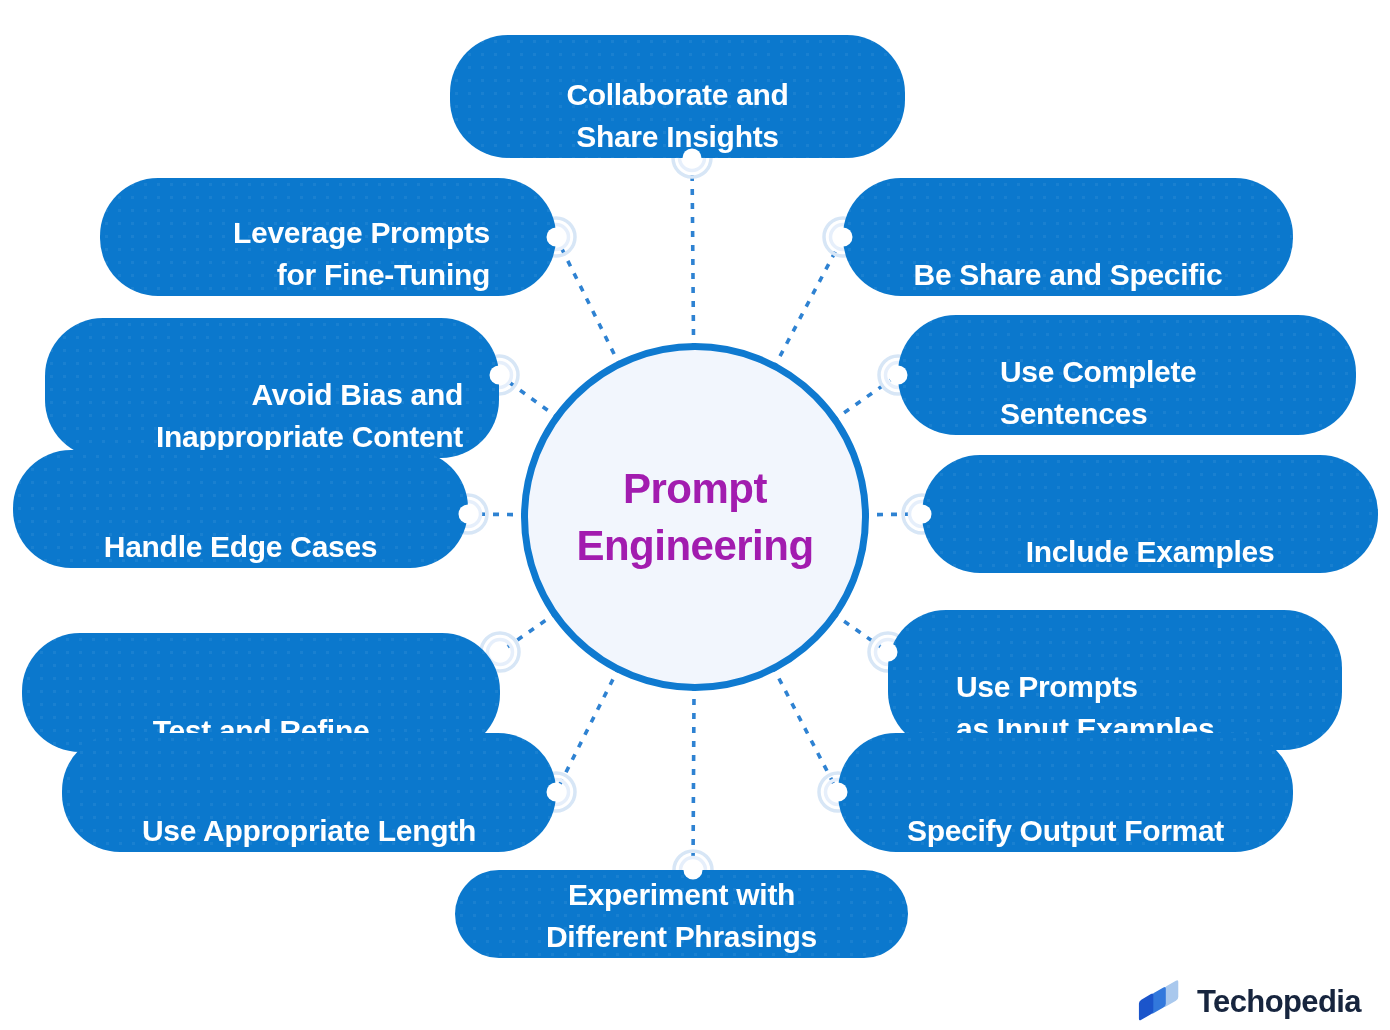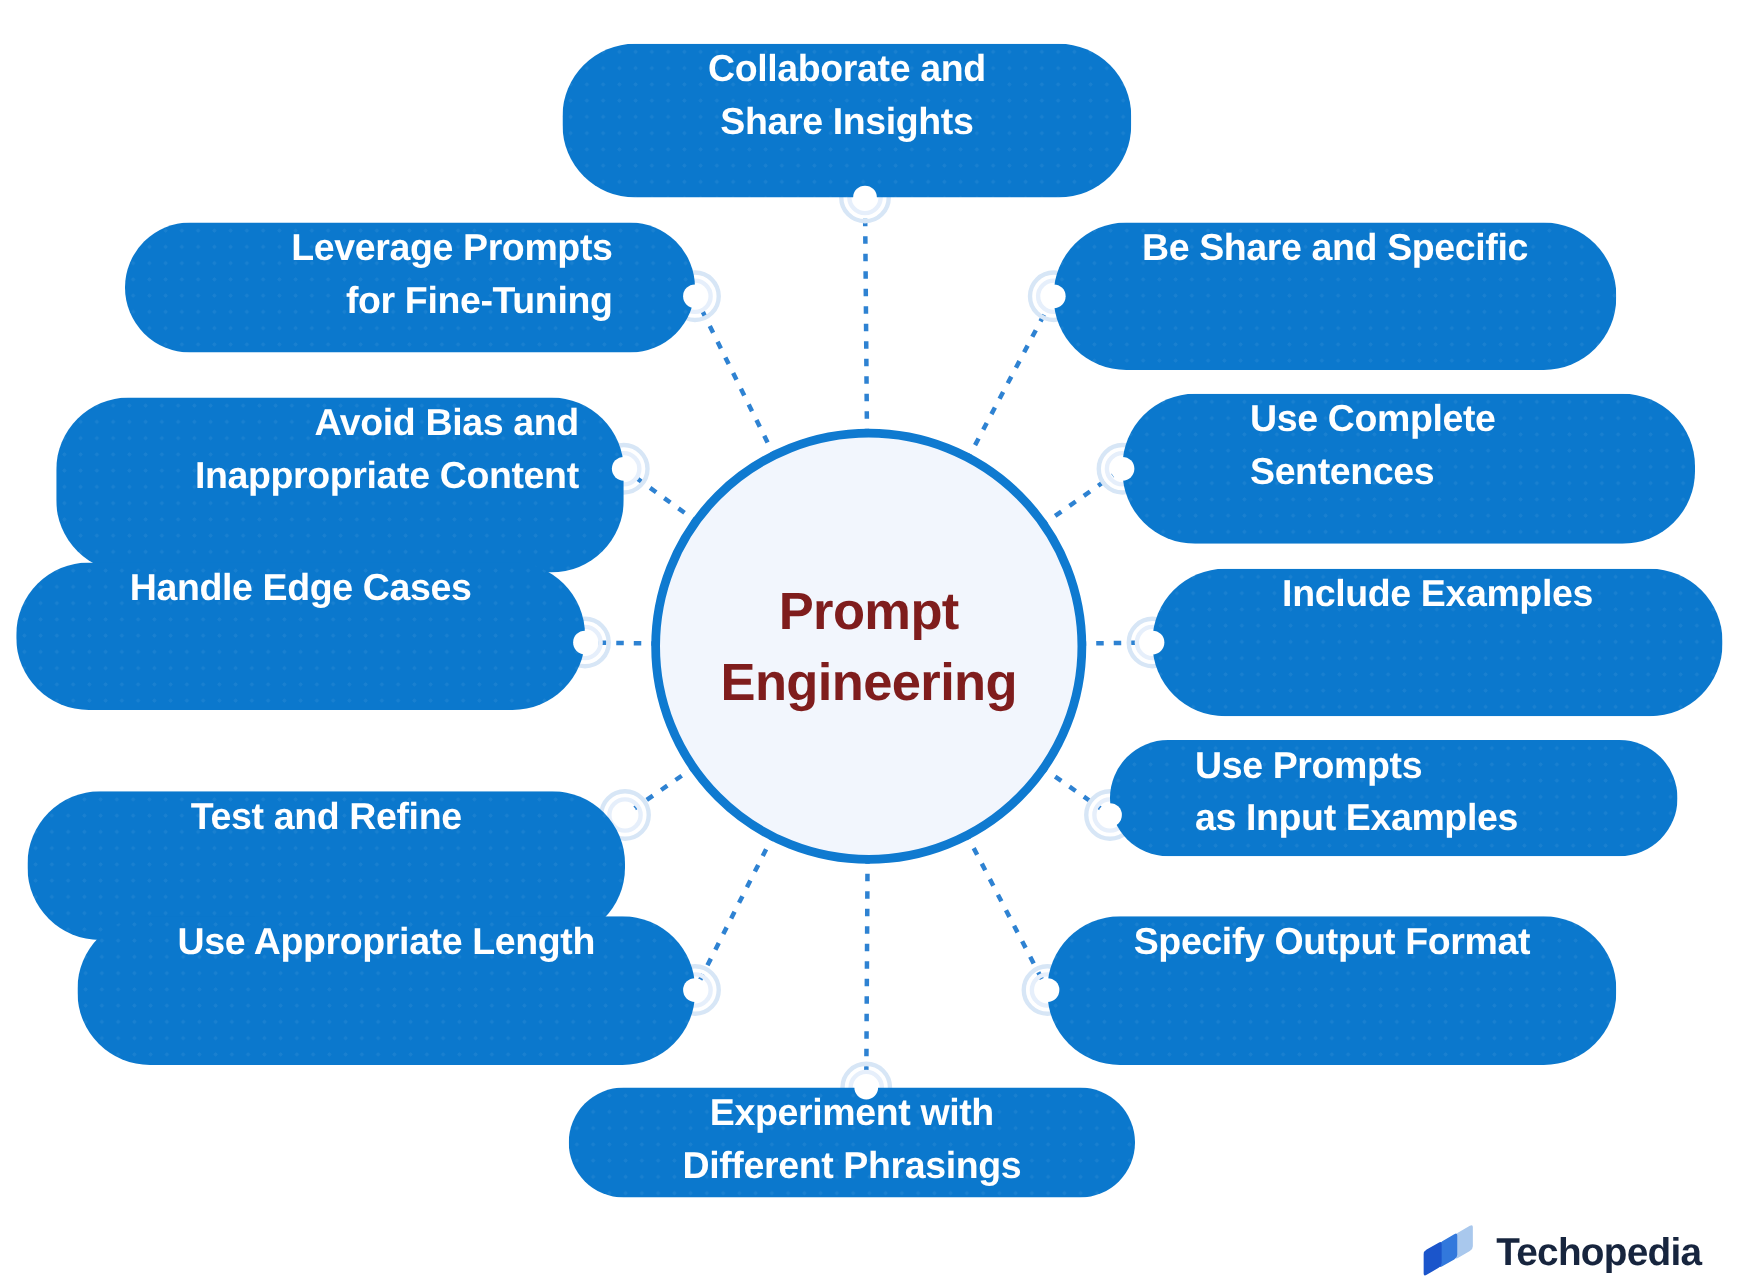--- a/index.html
+++ b/index.html
@@ -16,34 +16,34 @@
   #lines-layer{z-index:0;}
   #dots-layer{z-index:3;}
   .node{
     position:absolute;z-index:1;
     background-color:var(--blue);
     background-image:radial-gradient(rgba(255,255,255,0.06) 1.5px, transparent 1.6px);
     background-size:13px 13px;
     border-radius:58px;
     color:#ffffff;font-weight:700;font-size:30px;line-height:1.40;
     letter-spacing:-0.3px;
-    display:flex;align-items:flex-start;justify-content:center;
+    display:flex;align-items:flex-end;justify-content:center;
     text-align:center;white-space:pre-line;
   }
   .node.align-right{justify-content:flex-end;text-align:right;}
   .node.align-left{justify-content:flex-start;text-align:left;}
   .hub{
     position:absolute;z-index:2;
     left:521px;top:343px;width:348px;height:348px;
     background:var(--circle-fill);
     border:7px solid var(--circle-border);
     border-radius:50%;
     display:flex;align-items:center;justify-content:center;
     text-align:center;white-space:pre-line;
-    color:#7f1d1d;font-weight:700;font-size:42px;line-height:1.36;letter-spacing:-0.5px;
+    color:#a21caf;font-weight:700;font-size:42px;line-height:1.36;letter-spacing:-0.5px;
   }
   .brand{
     position:absolute;z-index:1;
     left:1136px;top:977px;height:50px;
     display:flex;align-items:center;gap:11px;
   }
   .brand-text{
     color:var(--navy);font-weight:700;font-size:31px;letter-spacing:-0.6px;
   }
 </style>
@@ -112,34 +112,34 @@
       </g>
     <g>
         <circle cx="838" cy="792" r="19" stroke="#d7e6f6" stroke-width="3.5"></circle>
         <circle cx="838" cy="792" r="12.5" stroke="#e6effb" stroke-width="3.5"></circle>
       </g>
   </g>
 </svg>
 
 <div class="node" style="left:450px;top:35px;width:455px;height:123px;"><span>Collaborate and
 Share Insights</span></div>
-<div class="node align-right" style="left:100px;top:178px;width:456px;height:104px;padding-right:66px;"><span>Leverage Prompts
+<div class="node align-right" style="left:100px;top:178px;width:456px;height:118px;padding-right:66px;"><span>Leverage Prompts
 for Fine-Tuning</span></div>
 <div class="node align-right" style="left:45px;top:318px;width:454px;height:140px;padding-right:36px;"><span>Avoid Bias and
 Inappropriate Content</span></div>
 <div class="node" style="left:13px;top:450px;width:455px;height:118px;"><span>Handle Edge Cases</span></div>
 <div class="node" style="left:22px;top:593px;width:478px;height:119px;margin-top:40px;"><span>Test and Refine</span></div>
 <div class="node" style="left:62px;top:733px;width:494px;height:119px;"><span>Use Appropriate Length</span></div>
 <div class="node" style="left:455px;top:870px;width:453px;height:88px;"><span>Experiment with
 Different Phrasings</span></div>
 <div class="node" style="left:843px;top:178px;width:450px;height:118px;"><span>Be Share and Specific</span></div>
 <div class="node align-left" style="left:898px;top:315px;width:458px;height:120px;padding-left:102px;"><span>Use Complete
 Sentences</span></div>
 <div class="node" style="left:922px;top:455px;width:456px;height:118px;"><span>Include Examples</span></div>
-<div class="node align-left" style="left:888px;top:592px;width:454px;height:93px;padding-left:68px;"><span>Use Prompts
+<div class="node align-left" style="left:888px;top:610px;width:454px;height:140px;padding-left:68px;"><span>Use Prompts
 as Input Examples</span></div>
 <div class="node" style="left:838px;top:733px;width:455px;height:119px;"><span>Specify Output Format</span></div>
 
 <div class="hub"><span>Prompt
 Engineering</span></div>
 
 <svg id="dots-layer" class="layer" viewBox="0 0 1390 1030">
   <g fill="#ffffff">
     <circle cx="692" cy="158" r="9.5"></circle>
     <circle cx="556" cy="237" r="9.5"></circle>

